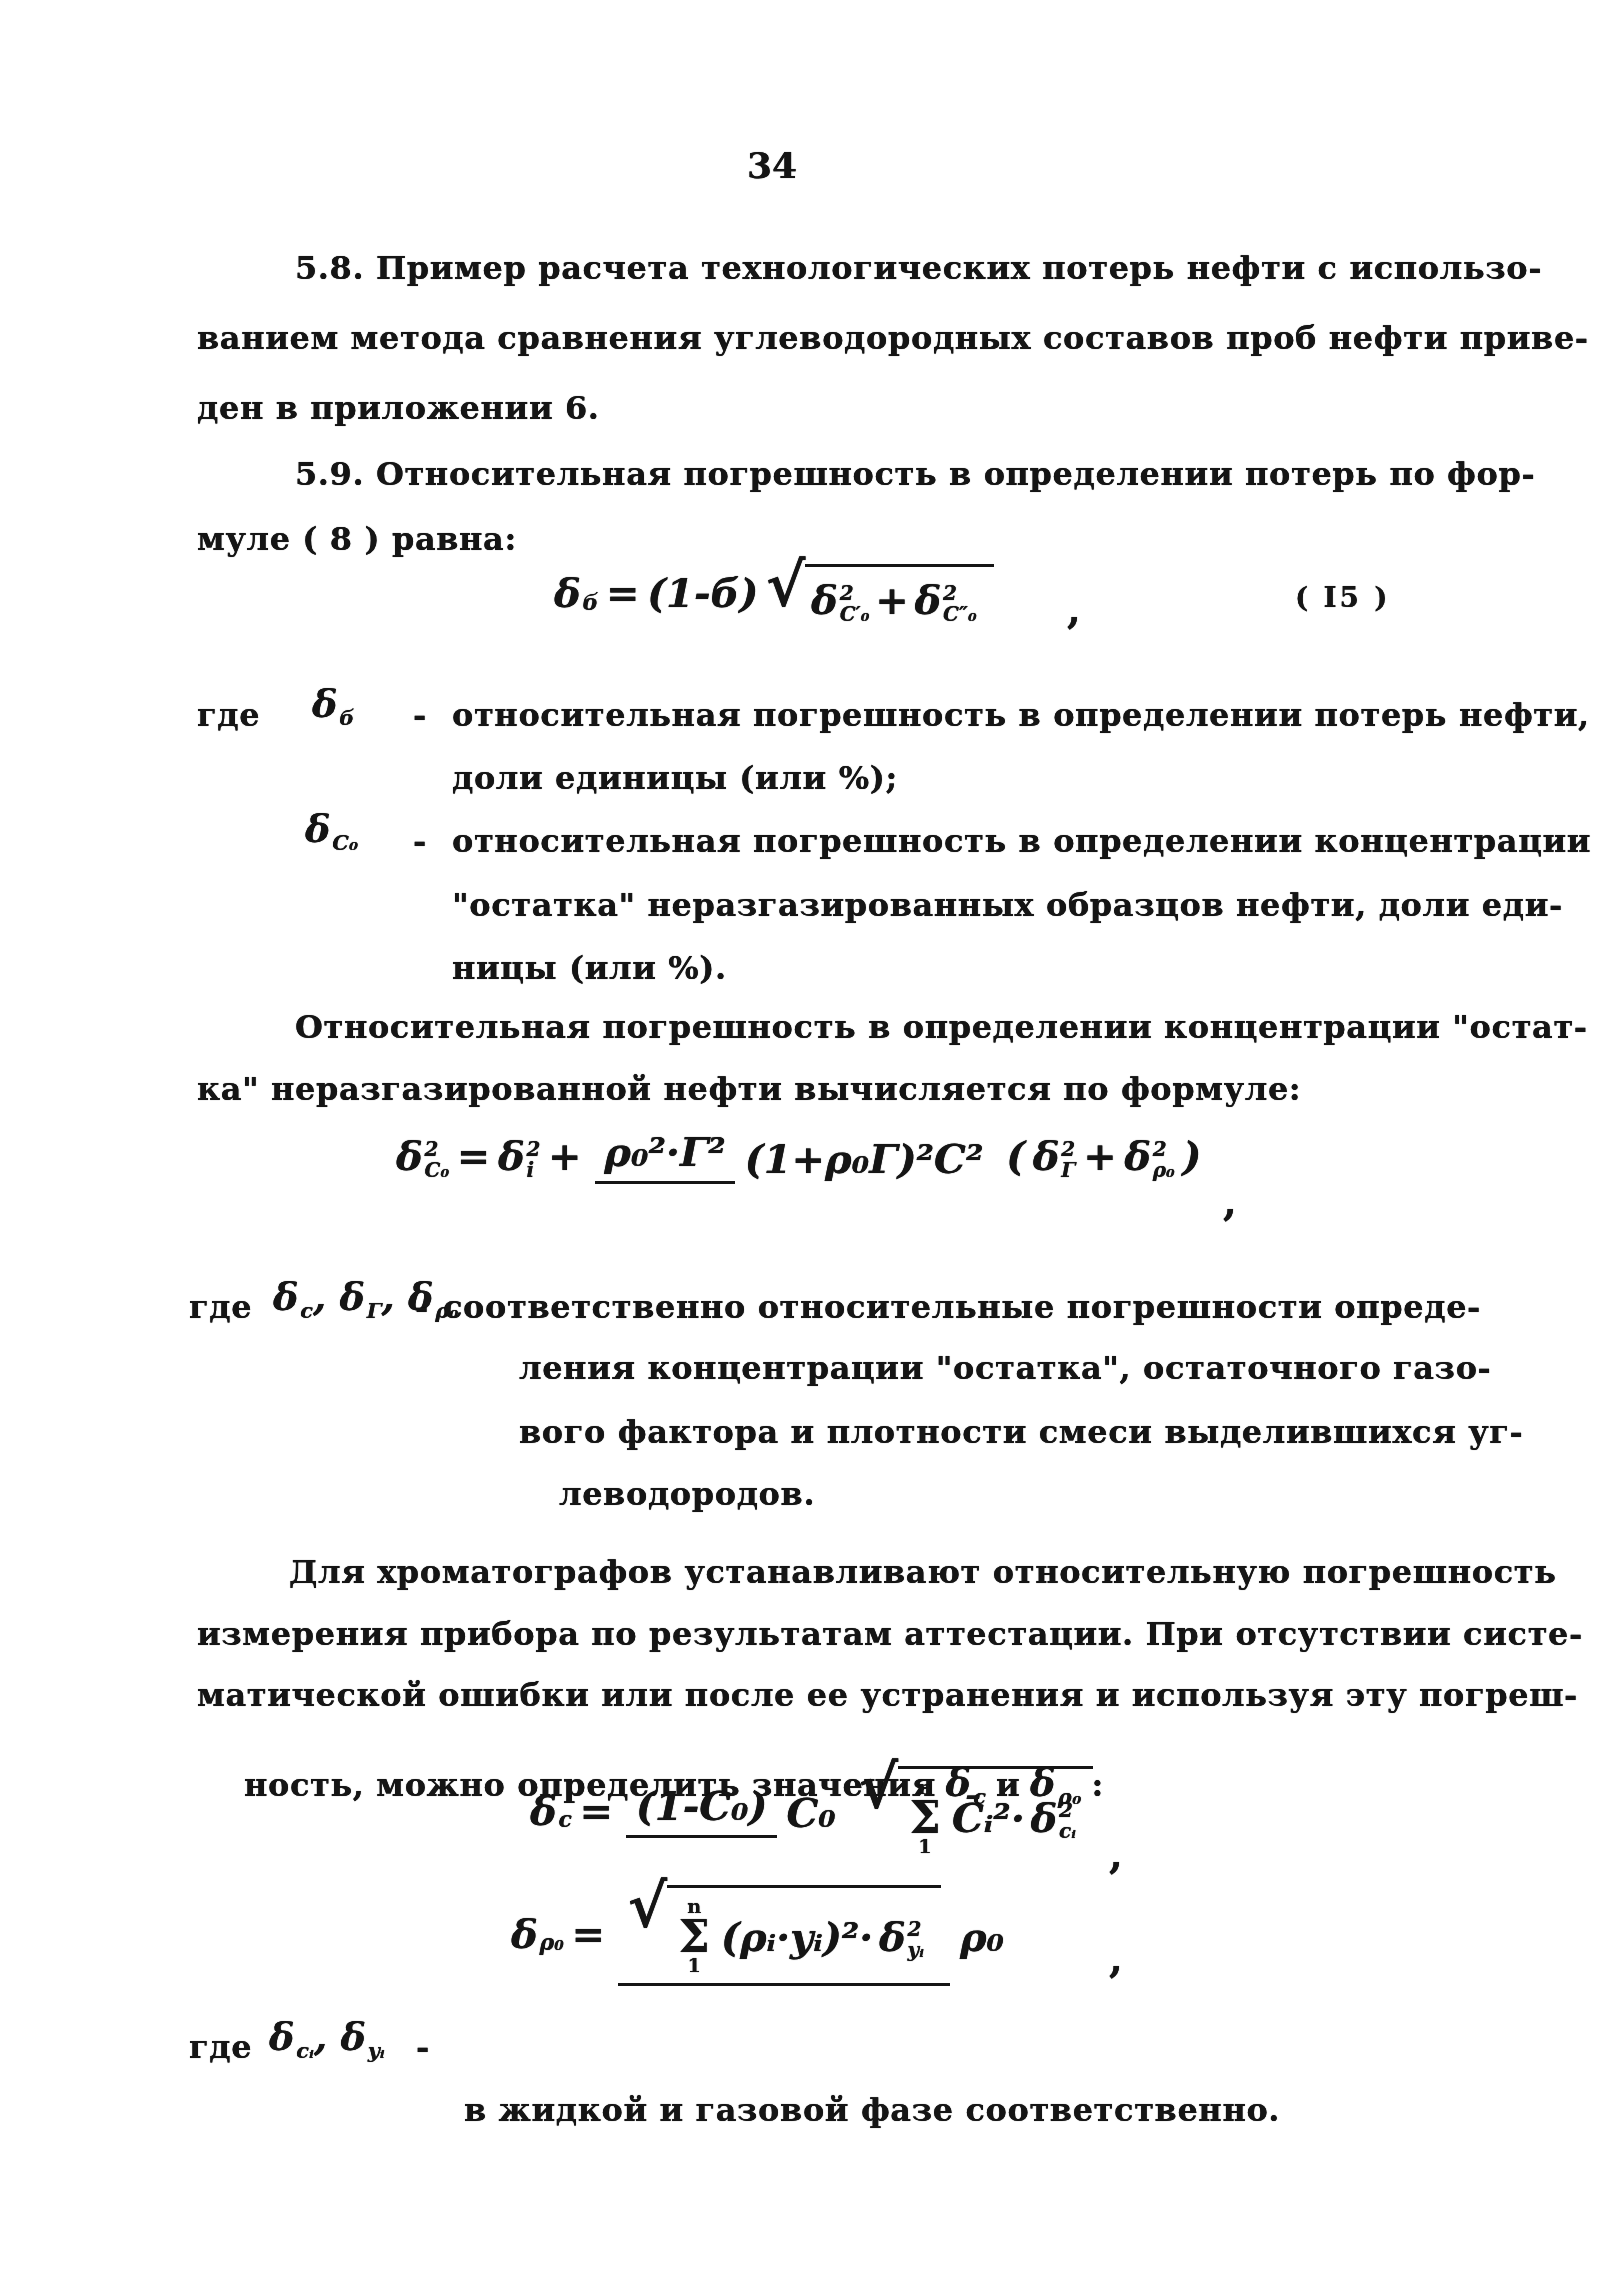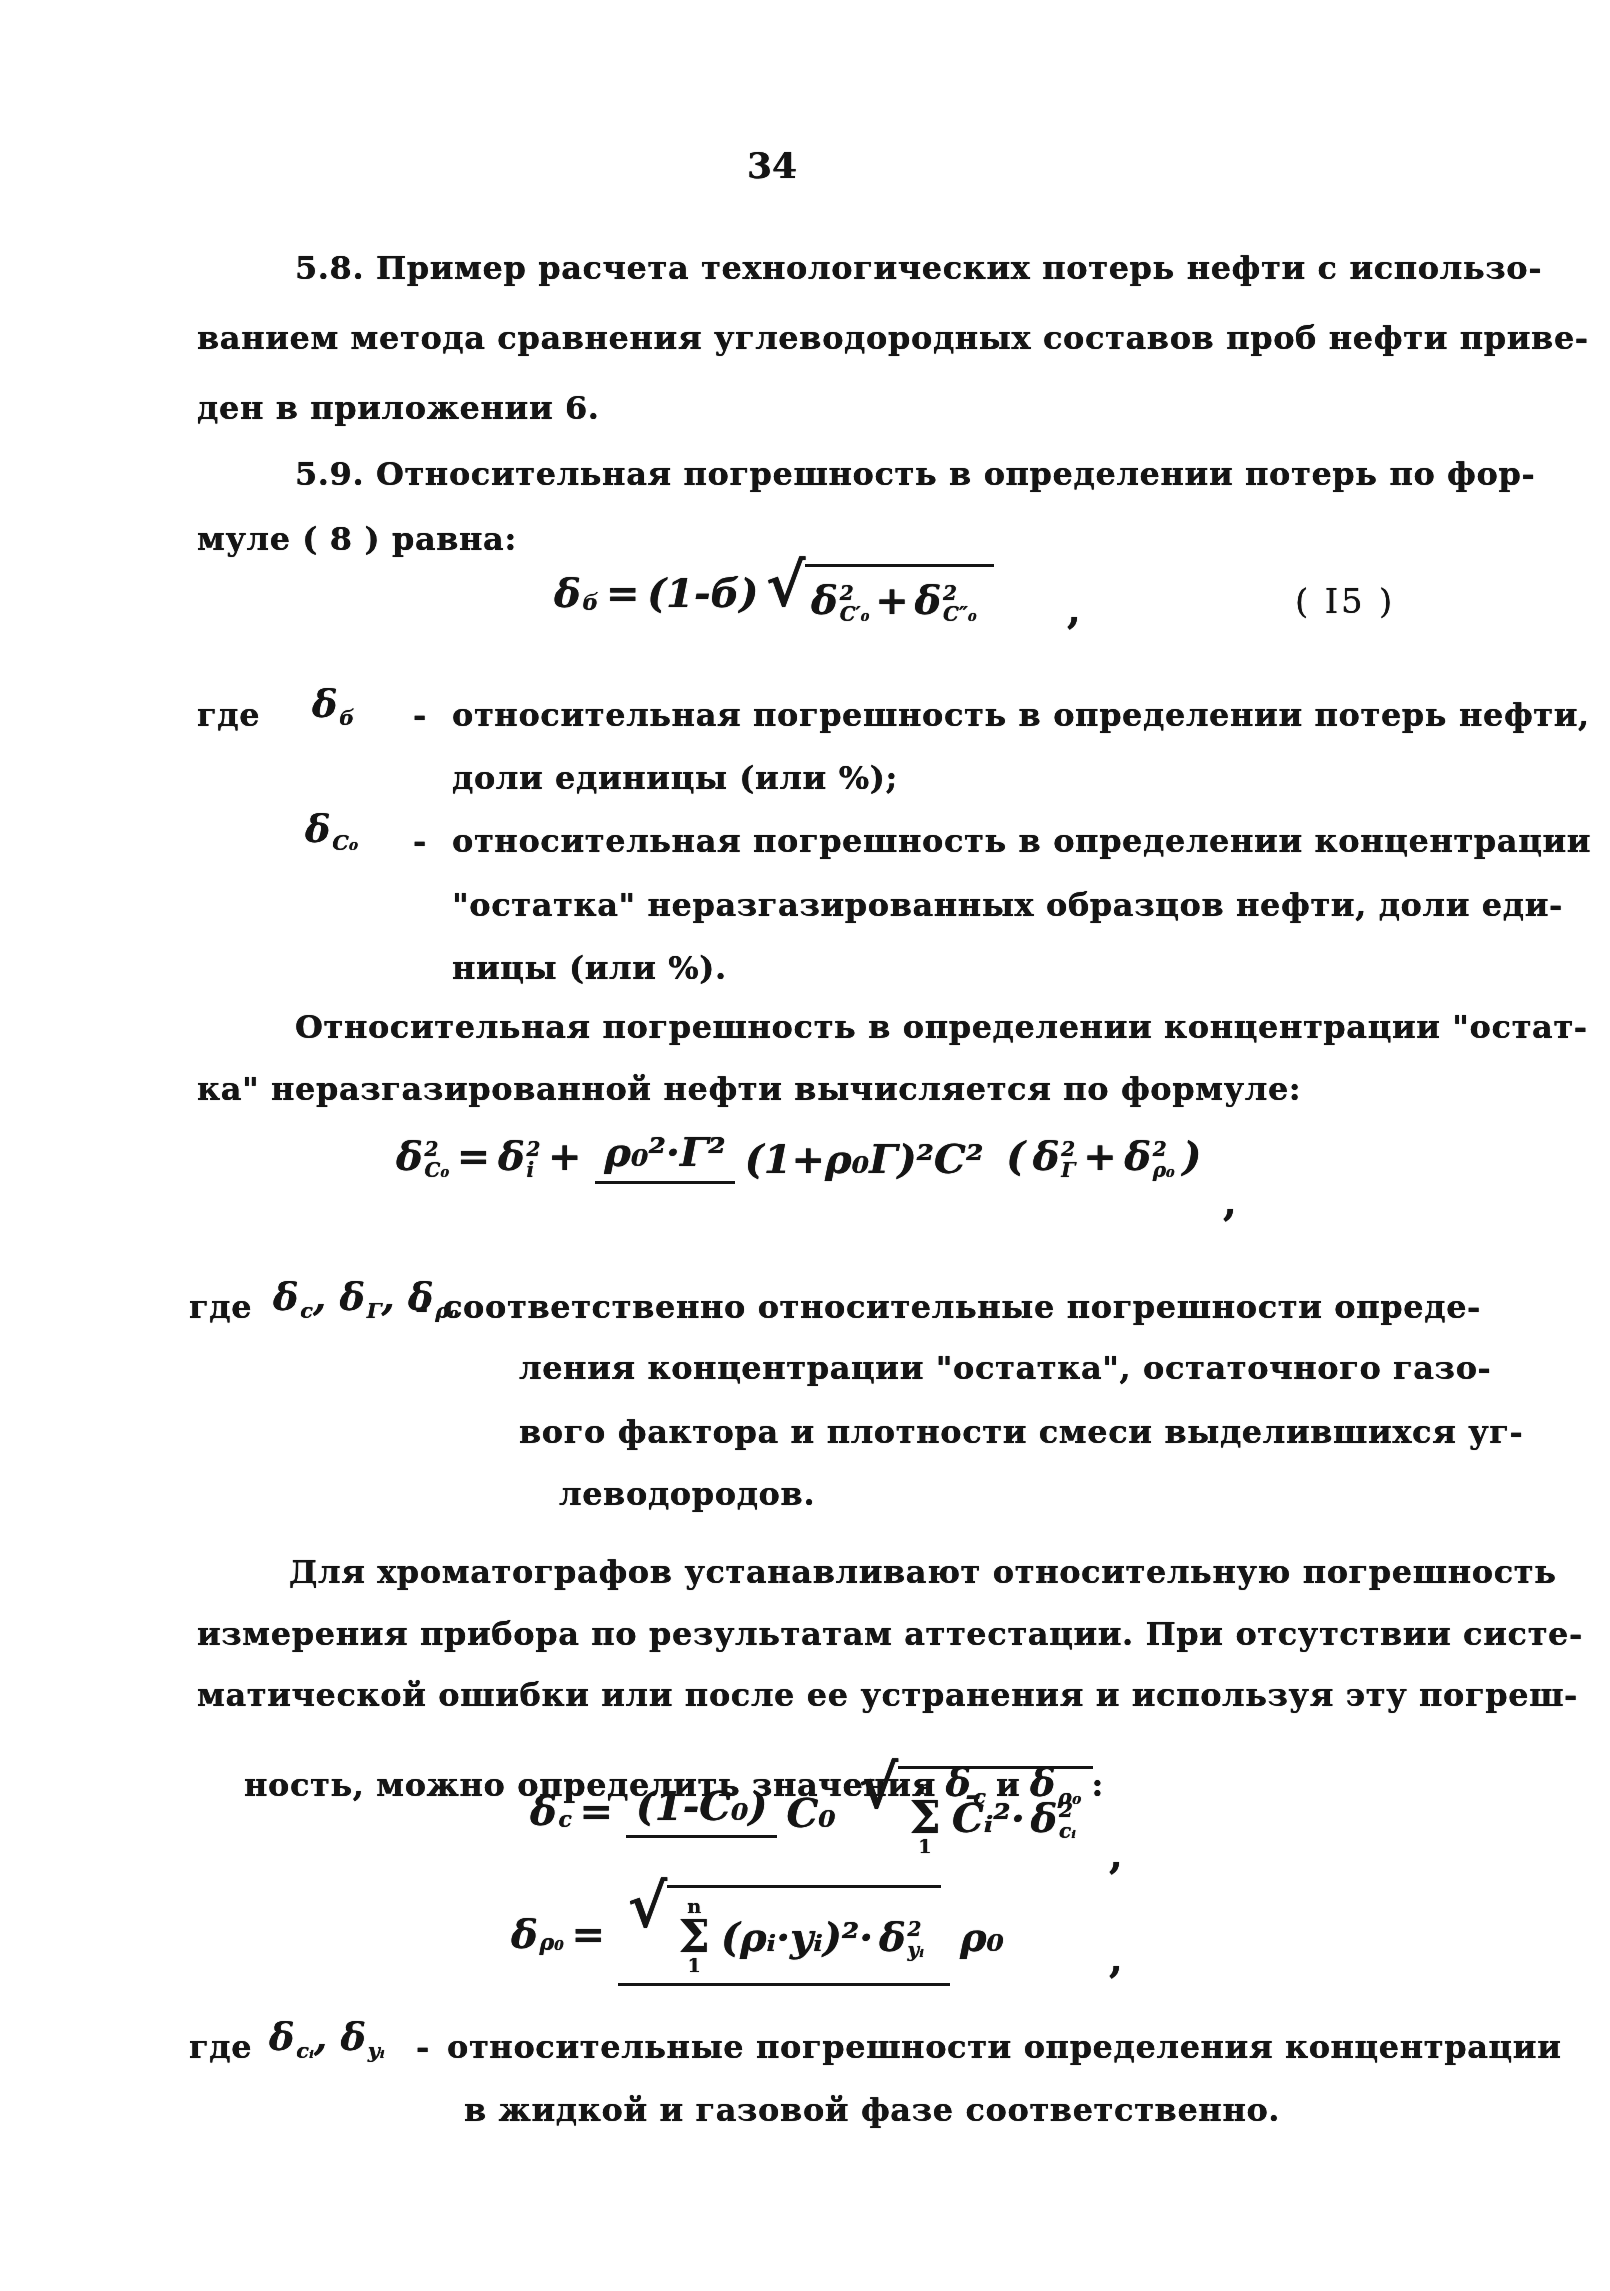--- a/index.html
+++ b/index.html
@@ -14,21 +14,21 @@
   .pagenum{position:absolute;font-size:36px;font-weight:bold;text-shadow:0 0 0.7px #000;}
   .term{
     position:absolute;font-style:italic;font-weight:bold;font-size:38px;
     text-shadow:0 0 0.7px #000;white-space:nowrap;
   }
   .formula{
     position:absolute;display:flex;align-items:center;font-style:italic;
     font-weight:bold;font-size:40px;gap:7.6px;text-shadow:0 0 0.8px #000;white-space:nowrap;
   }
   .comma{position:absolute;font-size:40px;font-weight:bold;text-shadow:0 0 0.7px #000;}
-  .flabel{position:absolute;font-size:34px;font-weight:normal;letter-spacing:2.8px;text-shadow:0 0 0.7px #000;}
+  .flabel{position:absolute;font-size:28px;font-weight:bold;letter-spacing:2.8px;text-shadow:0 0 0.7px #000;}
   .frac{display:inline-flex;align-items:center;margin:0 5.7px;}
   .fnum{padding:0 9.5px 5.7px;border-bottom:3.8px solid #151515;}
   .fden{padding:5.7px 9.5px 0;}
   .sqrt{display:inline-flex;align-items:flex-start;}
   .rsign{font-size:1.5em;line-height:0.8;font-style:normal;transform:translateY(0.02em);}
   .rbody{border-top:3.8px solid #151515;padding:9.5px 17px 1.9px 5.7px;display:inline-flex;align-items:center;gap:5.7px;margin-top:3.8px;}
   .sum{display:inline-flex;flex-direction:column;align-items:center;line-height:1;font-style:normal;margin:0 5.7px;}
   .sum .st{font-size:0.48em;}
   .sum .sg{font-size:1.1em;line-height:0.9;}
   .g{display:inline-flex;align-items:center;}
@@ -221,17 +221,16 @@
     </span>
   </div>
   <div class="comma" style="left:1109px;top:1934px;">,</div>
 
   <div class="line" style="left:189px;top:2027px;">где</div>
   <div class="term" style="left:269px;top:2014px;">
     <span>δ</span><span class="sb">cᵢ</span><span>,</span>
     <span>δ</span><span class="sb">yᵢ</span>
   </div>
   <div class="line" style="left:416px;top:2027px;">-</div>
-  <div class="line" style="left:447px;top:2027px;">относительные погрешности определения концентрации</div>
   <div class="line" style="left:464px;top:2090px;">в жидкой и газовой фазе соответственно.</div>
 
 </div>
 
 
 </body></html>

